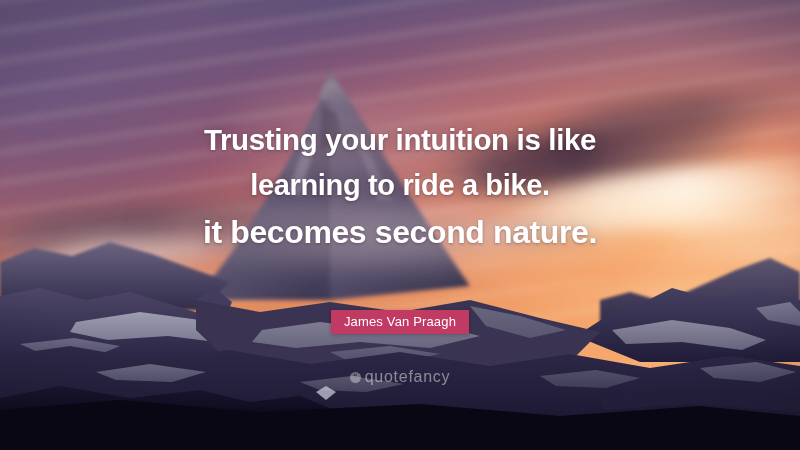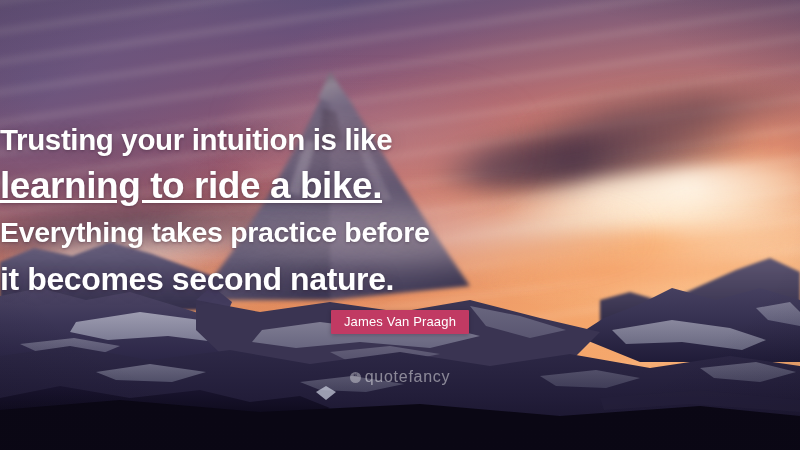--- a/index.html
+++ b/index.html
@@ -263,34 +263,35 @@
         rgba(8,5,18,0.42) 100%);
     pointer-events: none;
   }
 
   
   .quote-block {
     position: absolute;
     left: 0;
     right: 0;
     top: 117px;
+    text-align: center;
     z-index: 30;
   }
   .qline {
     display: block;
     color: #ffffff;
     font-weight: 700;
     letter-spacing: -0.012em;
     white-space: nowrap;
     text-shadow:
       0 1px 3px rgba(40,20,40,0.34),
       0 0 18px rgba(60,30,50,0.22);
   }
   .qline-1 { font-size: 29.5px; line-height: 45px; }
-  .qline-2 { font-size: 37px; line-height: 47px; text-decoration: underline; }
+  .qline-2 { font-size: 29px; line-height: 47px; }
   .qline-3 { font-size: 28.5px; line-height: 47px; }
   .qline-4 { font-size: 32px; line-height: 46px; }
 
   .author-wrap {
     position: absolute;
     left: 0; right: 0;
     top: 310px;
     text-align: center;
     z-index: 30;
   }
@@ -489,21 +490,20 @@
              L 800 450 L 0 450 Z" fill="#0a0714"></path>
 
     <path d="M600 398 L 700 390 L 800 400 L 800 412 L 690 404 L 604 410 Z" fill="#241f3b" opacity="0.8"></path>
   </svg>
 
   <div class="tone"></div>
 
   <div class="quote-block">
     <span class="qline qline-1">Trusting your intuition is like</span>
     <span class="qline qline-2">learning to ride a bike.</span>
-    <span class="qline qline-3">Everything takes practice before</span>
     <span class="qline qline-4">it becomes second nature.</span>
   </div>
 
   <div class="author-wrap">
     <span class="author-badge">James Van Praagh</span>
   </div>
 
   <div class="watermark">
     <span class="wm-inner">
       <span class="wm-logo">“</span>

